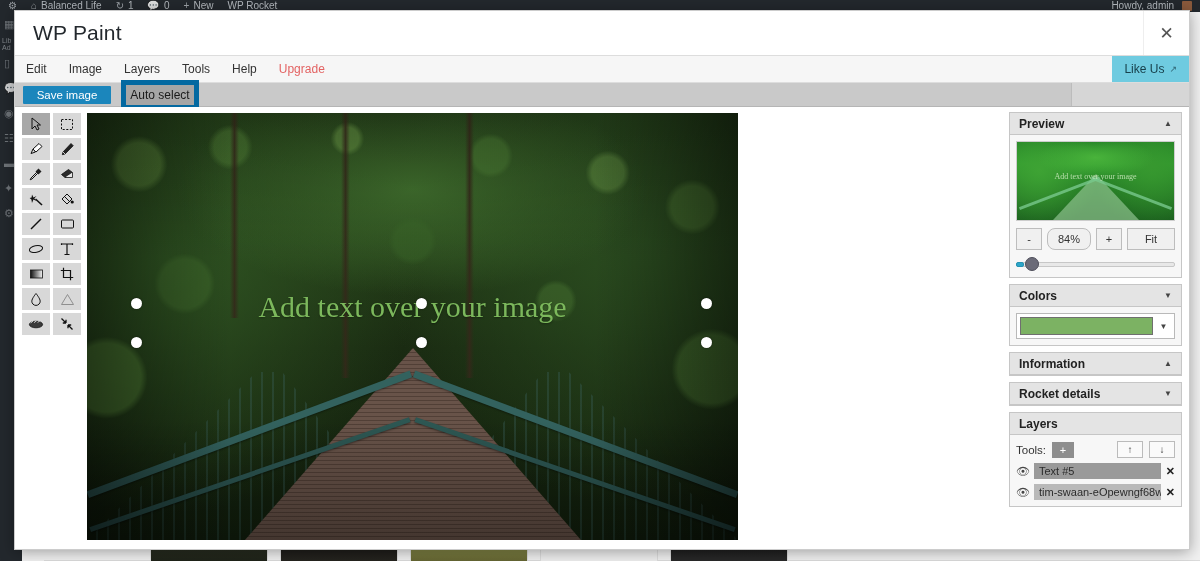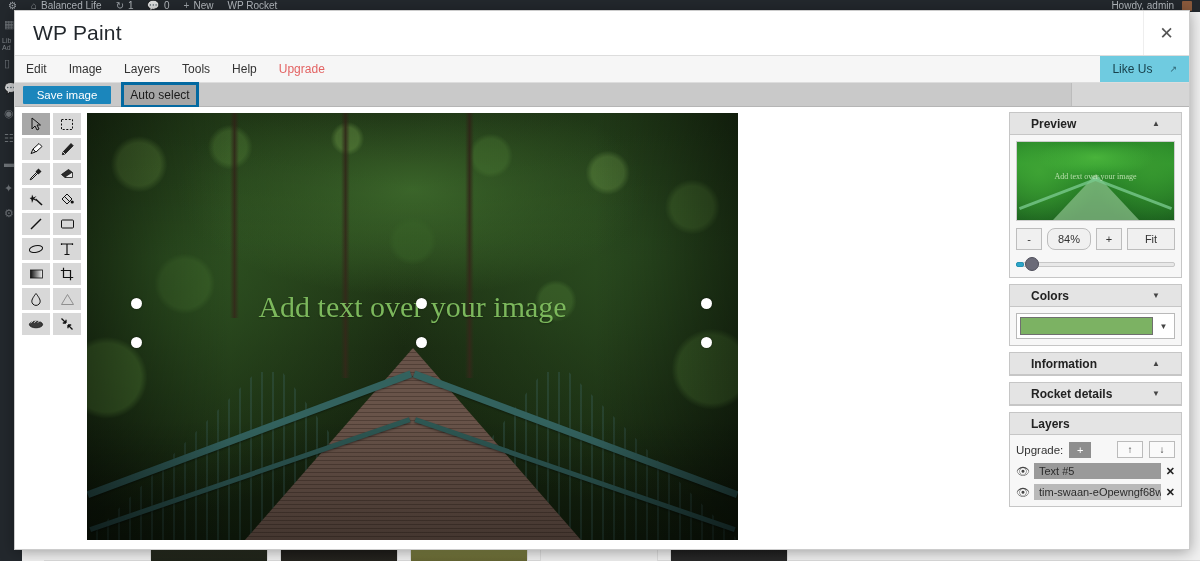--- a/index.html
+++ b/index.html
@@ -91,39 +91,39 @@
     height: 27px; background: #f6f6f6; border-bottom: 1px solid #ddd;
     display: flex; align-items: stretch; flex: none;
   }
   .menu-item {
     padding: 0 11px; display: flex; align-items: center;
     font-size: 12px; color: #333; cursor: pointer;
   }
   .menu-item.upgrade { color: #e36363; }
   #like-us {
     margin-left: auto; background: #6fcbe0; color: #18414c;
-    display: flex; align-items: center; gap: 17px;
+    display: flex; align-items: center; gap: 5px;
     padding: 8px 12px; font-size: 12px; cursor: pointer;
   }
   .ext-ico { font-size: 9px; opacity: .75; }
 
   
   #actionbar {
     height: 24px; background: #c9c9c9; border-bottom: 1px solid #b5b5b5;
     display: flex; align-items: center; padding-left: 8px; gap: 10px; flex: none;
   }
   #save-image-btn {
     background: #1b86bc; color: #fff; font-size: 11.5px;
     padding: 3px 4px; width: 88px; text-align: center; cursor: pointer;
     border-radius: 1px; font-weight: 400;
   }
   #auto-select-btn {
     background: #a6a6a6; color: #1a1a1a; font-size: 12px;
     padding: 3px 0; width: 78px; text-align: center; cursor: pointer;
-    border: 3px solid #0369a1;
+    border: 5px solid #0369a1;
   }
   #actionbar-filler { flex: 1; height: 100%; background: #c9c9c9; }
   #actionbar-right {
     width: 118px; height: 100%; background: #d6d6d6;
     border-left: 1px solid #bcbcbc;
   }
 
   
   #modal-body { flex: 1; display: flex; min-height: 0; background: #fff; }
 
@@ -246,21 +246,21 @@
   
   #sidebar {
     width: 185px; flex: none; padding: 5px 7px 0 5px;
     background: #fff; display: flex; flex-direction: column; gap: 6px;
     overflow: hidden;
   }
   .panel { border: 1px solid #c6c6c6; background: #f7f7f7; }
   .panel-head {
     background: #e4e4e4; border-bottom: 1px solid #c6c6c6;
     height: 22px; display: flex; align-items: center;
-    padding: 0 21px; font-size: 12px; font-weight: bold; color: #222;
+    padding: 0 9px; font-size: 12px; font-weight: bold; color: #222;
     cursor: pointer;
   }
   .panel-head .arrow { margin-left: auto; font-size: 8px; color: #444; }
   .panel-body { padding: 6px; }
 
   #preview-thumb {
     width: 100%; height: 80px; border: 1px solid #cdcdcd;
     background:
       radial-gradient(ellipse 60% 42% at 50% 20%, #49b33b 0%, rgba(20,90,25,0) 62%),
       radial-gradient(circle at 14% 36%, #3ea334 0%, rgba(14,70,20,0) 42%),
@@ -633,21 +633,21 @@
           <span class="arrow">▼</span>
         </div>
       </div>
 
       <div class="panel">
         <div class="panel-head">
           <span>Layers</span>
         </div>
         <div class="layers-body">
           <div class="insert-row">
-            <span class="insert-lbl">Upgrade:</span>
+            <span class="insert-lbl">Tools:</span>
             <span class="insert-btn">+</span>
             <span style="flex:1"></span>
             <span class="arrow-btn">↑</span>
             <span class="arrow-btn">↓</span>
           </div>
           <div class="layer-row selected">
             <span class="eye-ico">👁</span>
             <span class="layer-name">Text #5</span>
             <span class="layer-x">✕</span>
           </div>

